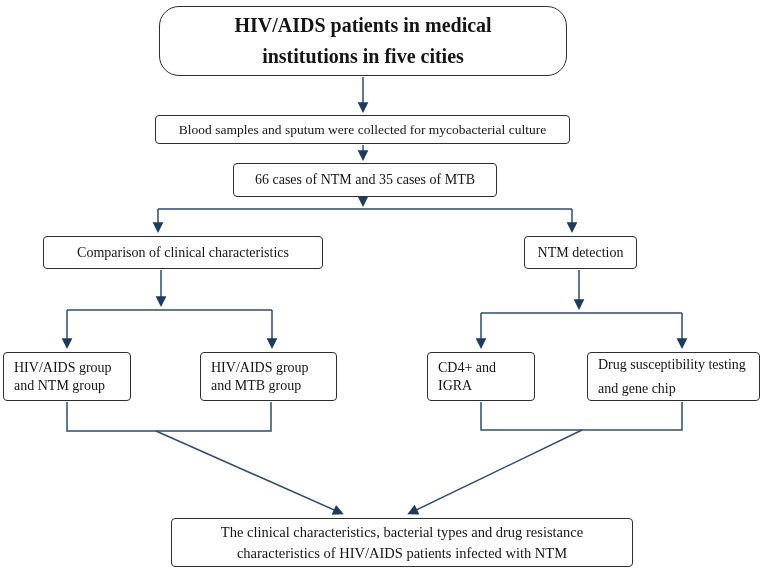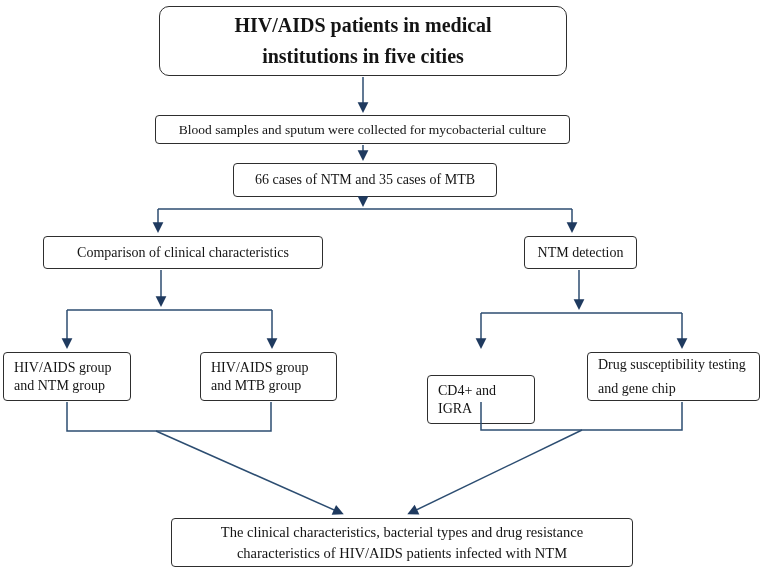--- a/index.html
+++ b/index.html
@@ -47,21 +47,21 @@
     left: 0; top: 0;
     z-index: 2;
     pointer-events: none;
   }
 </style>
 </head>
 <body>
 
 <div id="canvas">
 
-  <div class="node title-node" style="left:159px; top:6px; width:408px; height:70px;">
+  <div class="node title-node" style="left:159px; top:6px; width:408px; height:70px;border-radius:20px;">
     <div class="line">HIV/AIDS patients in medical</div>
     <div class="line">institutions in five cities</div>
   </div>
 
   <div class="node small-text" style="left:155px; top:115px; width:415px; height:29px;">
     <div class="line">Blood samples and sputum were collected for mycobacterial culture</div>
   </div>
 
   <div class="node" style="left:233px; top:163px; width:264px; height:34px;">
     <div class="line">66 cases of NTM and 35 cases of MTB</div>
@@ -78,21 +78,21 @@
   <div class="node left-align" style="left:3px; top:352px; width:128px; height:49px;">
     <div class="line">HIV/AIDS group</div>
     <div class="line">and NTM group</div>
   </div>
 
   <div class="node left-align" style="left:200px; top:352px; width:137px; height:49px;">
     <div class="line">HIV/AIDS group</div>
     <div class="line">and MTB group</div>
   </div>
 
-  <div class="node left-align" style="left:427px; top:352px; width:108px; height:49px;margin-top:23px;">
+  <div class="node left-align" style="left:427px; top:352px; width:108px; height:49px;">
     <div class="line">CD4+ and</div>
     <div class="line">IGRA</div>
   </div>
 
   <div class="node left-align" style="left:587px; top:352px; width:173px; height:49px;gap:6px;">
     <div class="line">Drug susceptibility testing</div>
     <div class="line">and gene chip</div>
   </div>
 
   <div class="node outcome-node" style="left:143px; top:518px; width:462px; height:49px;margin-left:28px;">

